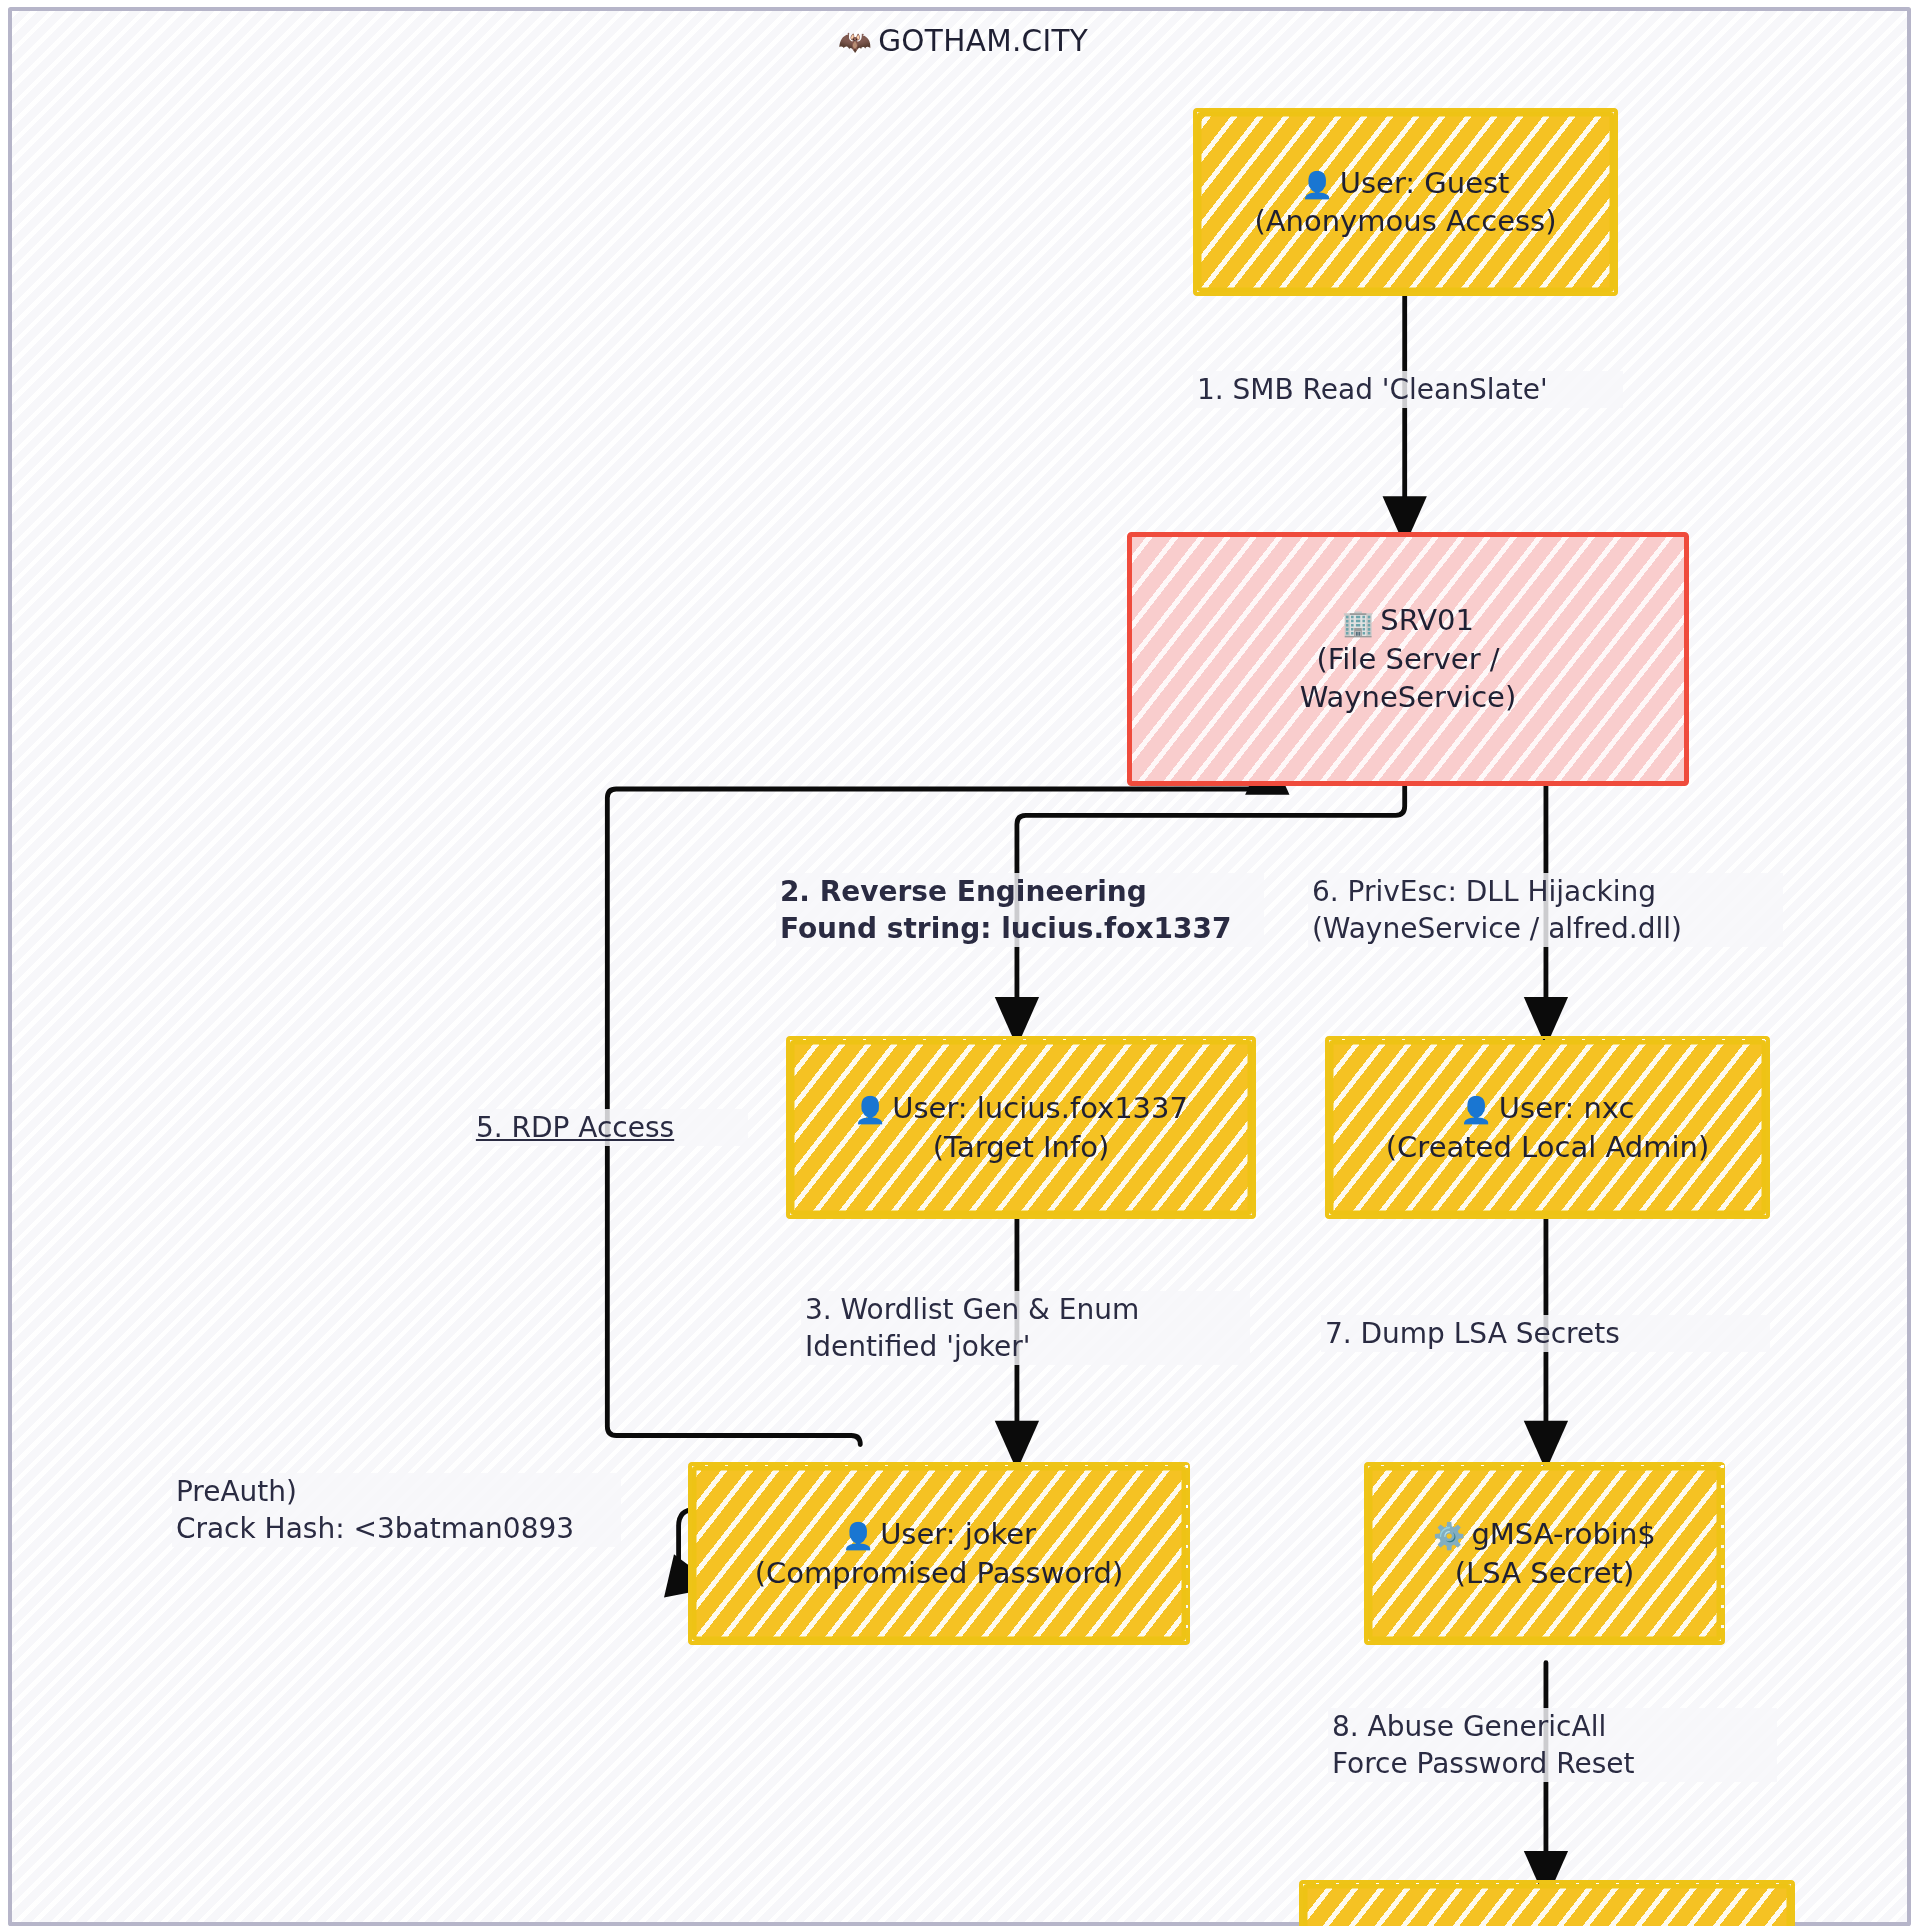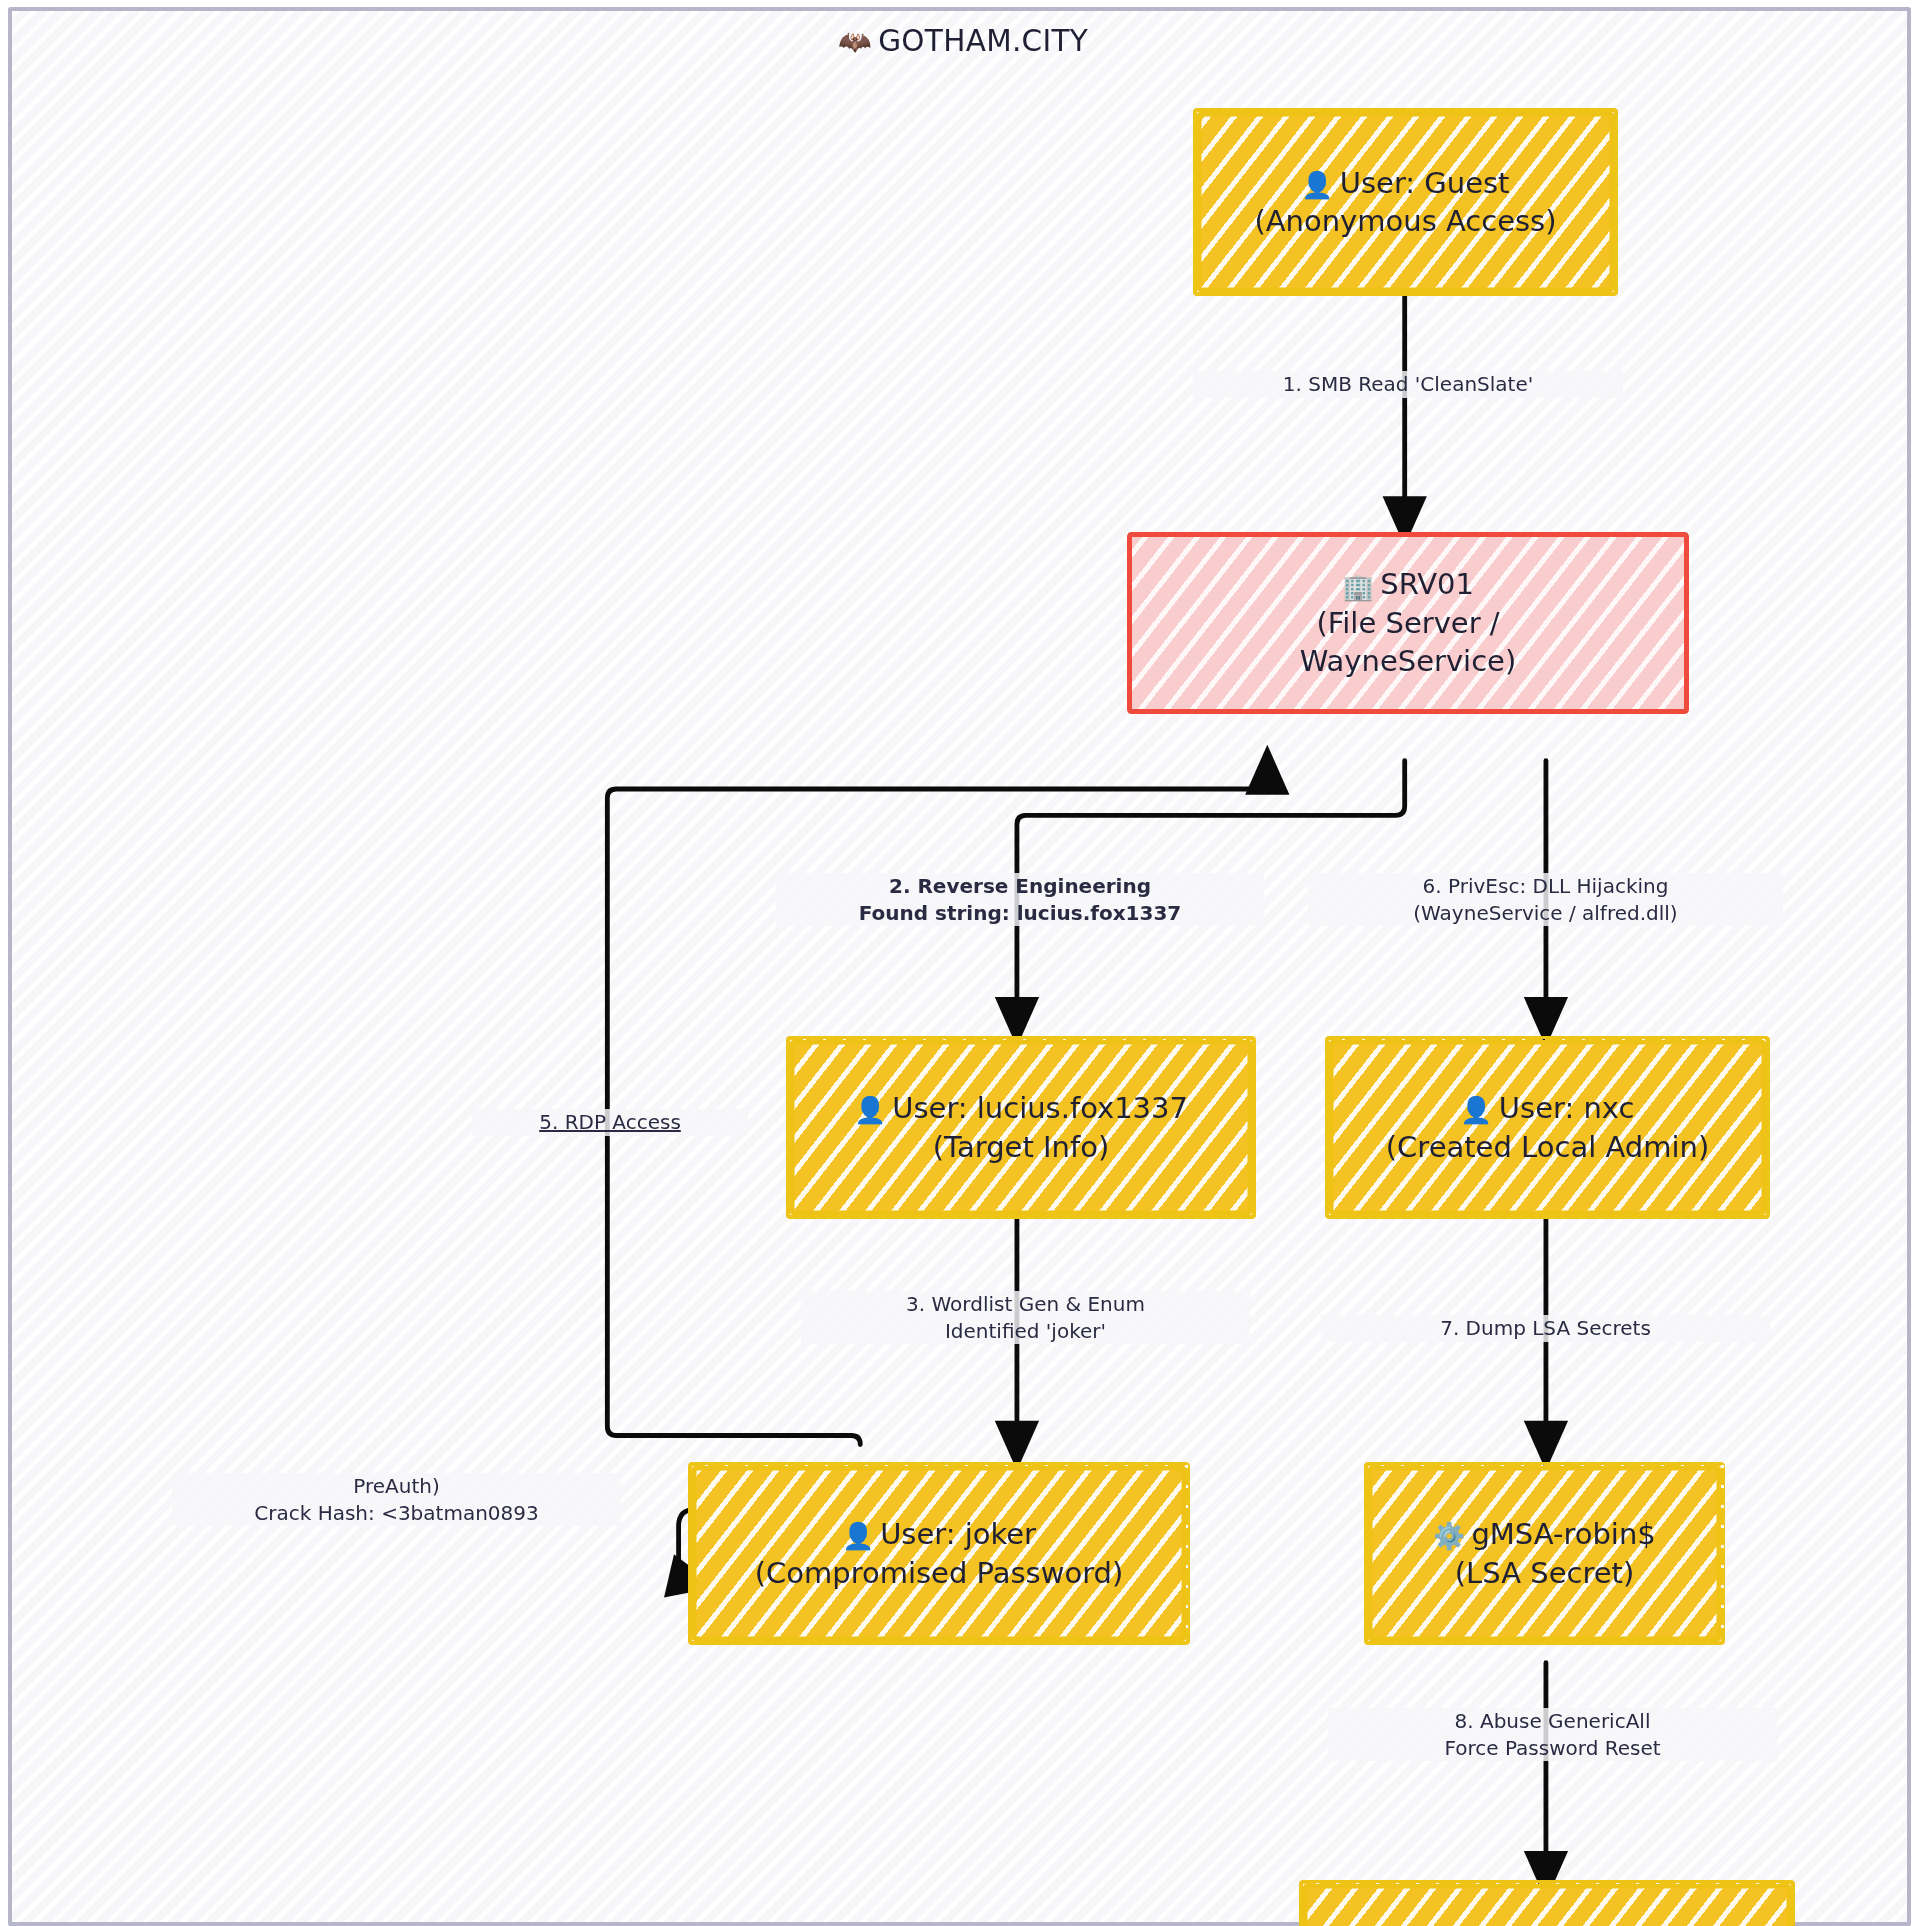--- a/index.html
+++ b/index.html
@@ -65,22 +65,22 @@
     background-color:#f9cdcd;
     background-image:repeating-linear-gradient(
       -52deg,
       rgba(255,255,255,0) 0px, rgba(255,255,255,0) 15.4px,
       rgba(255,255,255,.85) 15.4px, rgba(255,255,255,.85) 20.5px);
     border:5.1px solid #ef4b3c;border-radius:4.5px;
   }
 
   
   .elabel{
-    position:absolute;z-index:30;text-align:center;
-    font-size:20px;line-height:1.33;color:#2a2b42;
+    position:absolute;z-index:30;text-align:left;
+    font-size:28px;line-height:1.33;color:#2a2b42;
     white-space:nowrap;
   }
   .elabel span{display:block;background:rgba(247,247,250,.82);padding:0 3.9px;}
   .elabel.wrap span{white-space:normal;}
 </style>
 </head>
 <body>
 
 <div id="stage">
 
@@ -114,21 +114,21 @@
 
       <path d="M2408,2590 L2408,2925" marker-end="url(#ah)"></path>
     </g>
   </svg>
 
   <div class="node user" style="left:1197px;top:112px;width:417px;height:180px;">
     <span class="l1"><span class="emo">👤</span><span>User: Guest</span></span>
     <span class="l2">(Anonymous Access)</span>
   </div>
 
-  <div class="node server" style="left:1127px;top:532px;width:562px;height:182px;">
+  <div class="node server" style="left:1127px;top:532px;width:562px;height:254px;">
     <span class="l1"><span class="emo">🏢</span><span>SRV01</span></span>
     <span class="l2">(File Server /</span>
     <span class="l2">WayneService)</span>
   </div>
 
   <div class="node user" style="left:790px;top:1040px;width:462px;height:175px;">
     <span class="l1"><span class="emo">👤</span><span>User: lucius.fox1337</span></span>
     <span class="l2">(Target Info)</span>
   </div>
 

